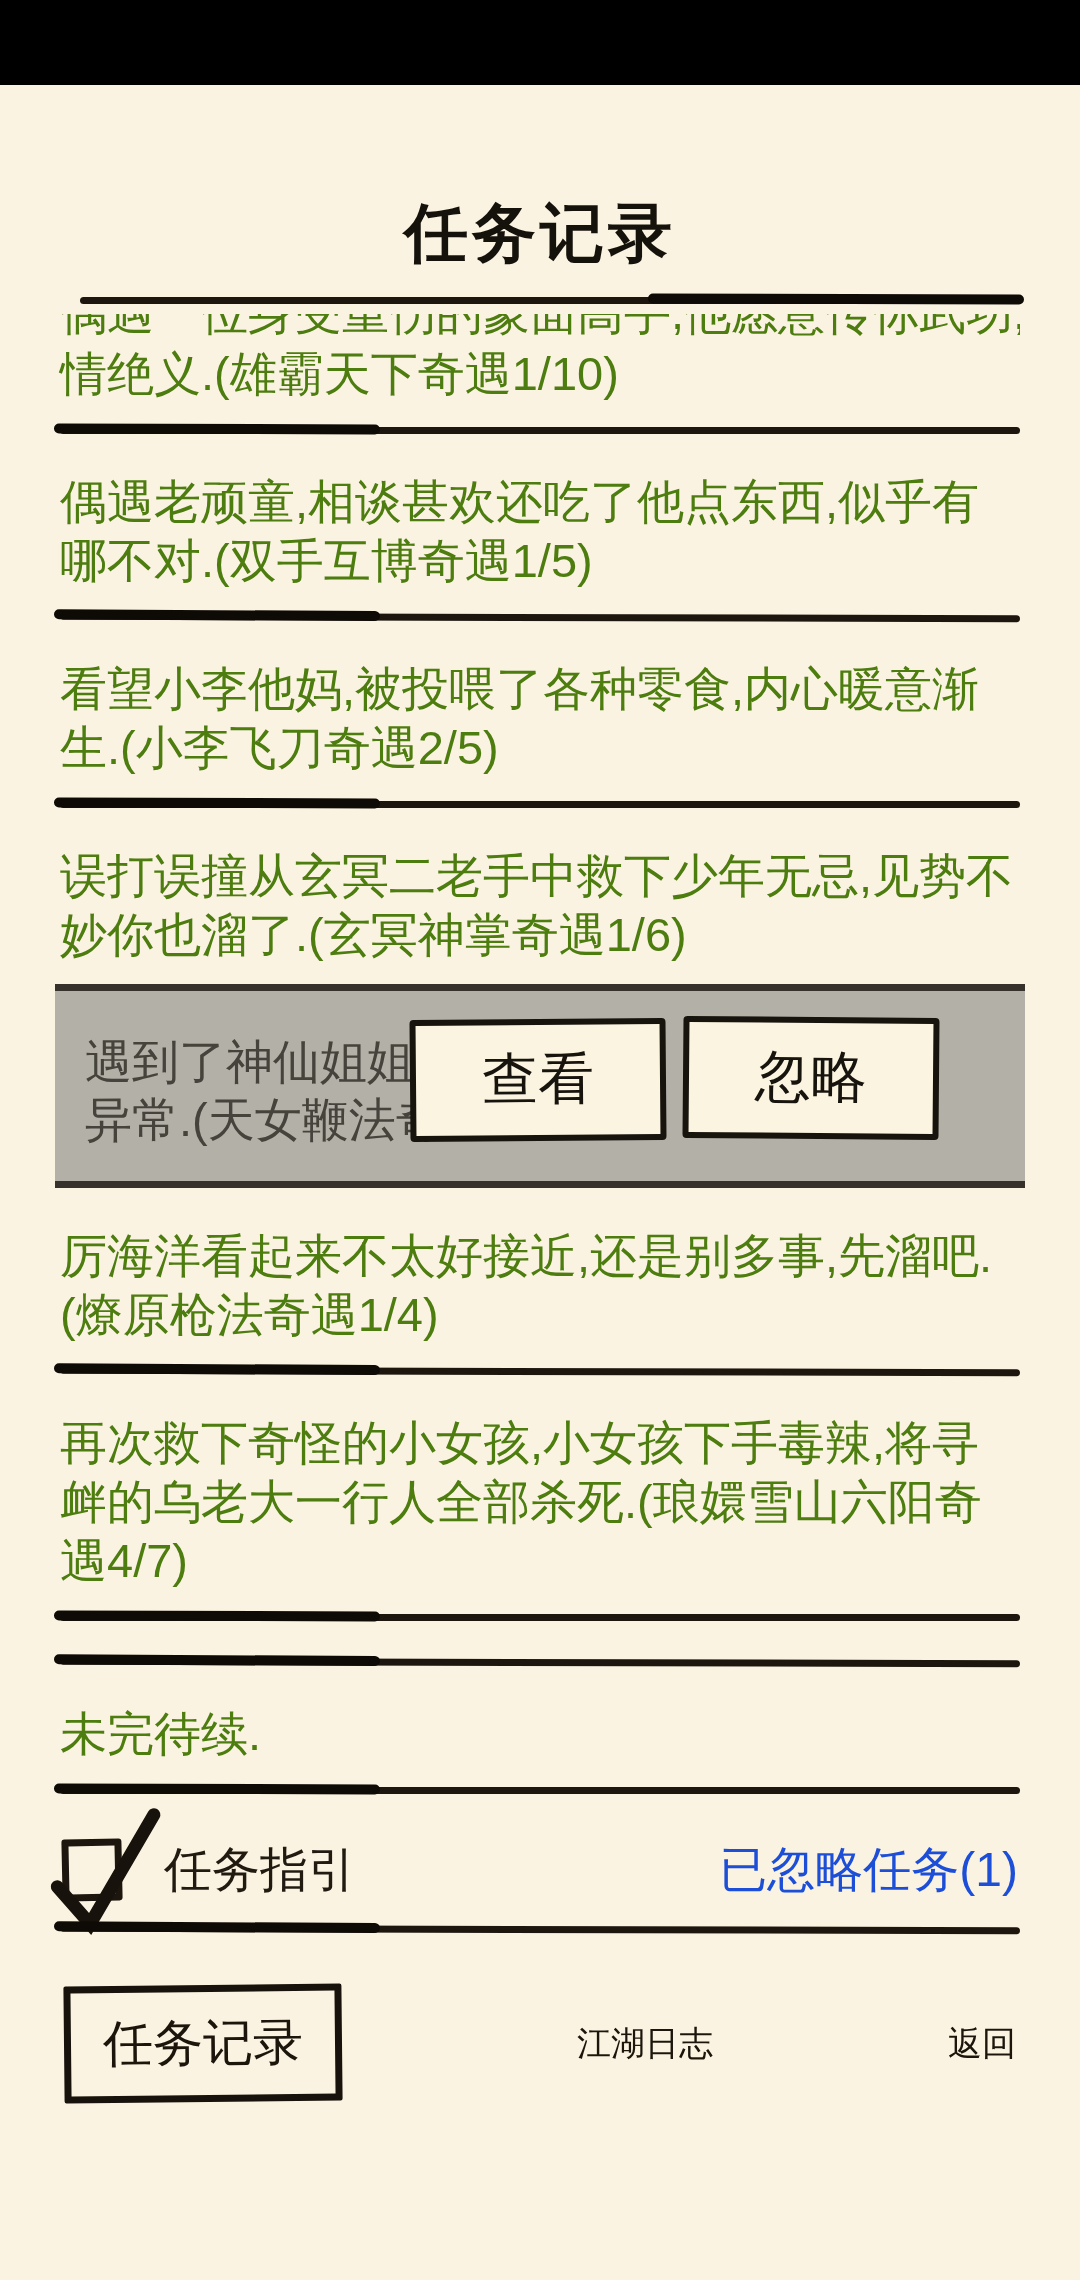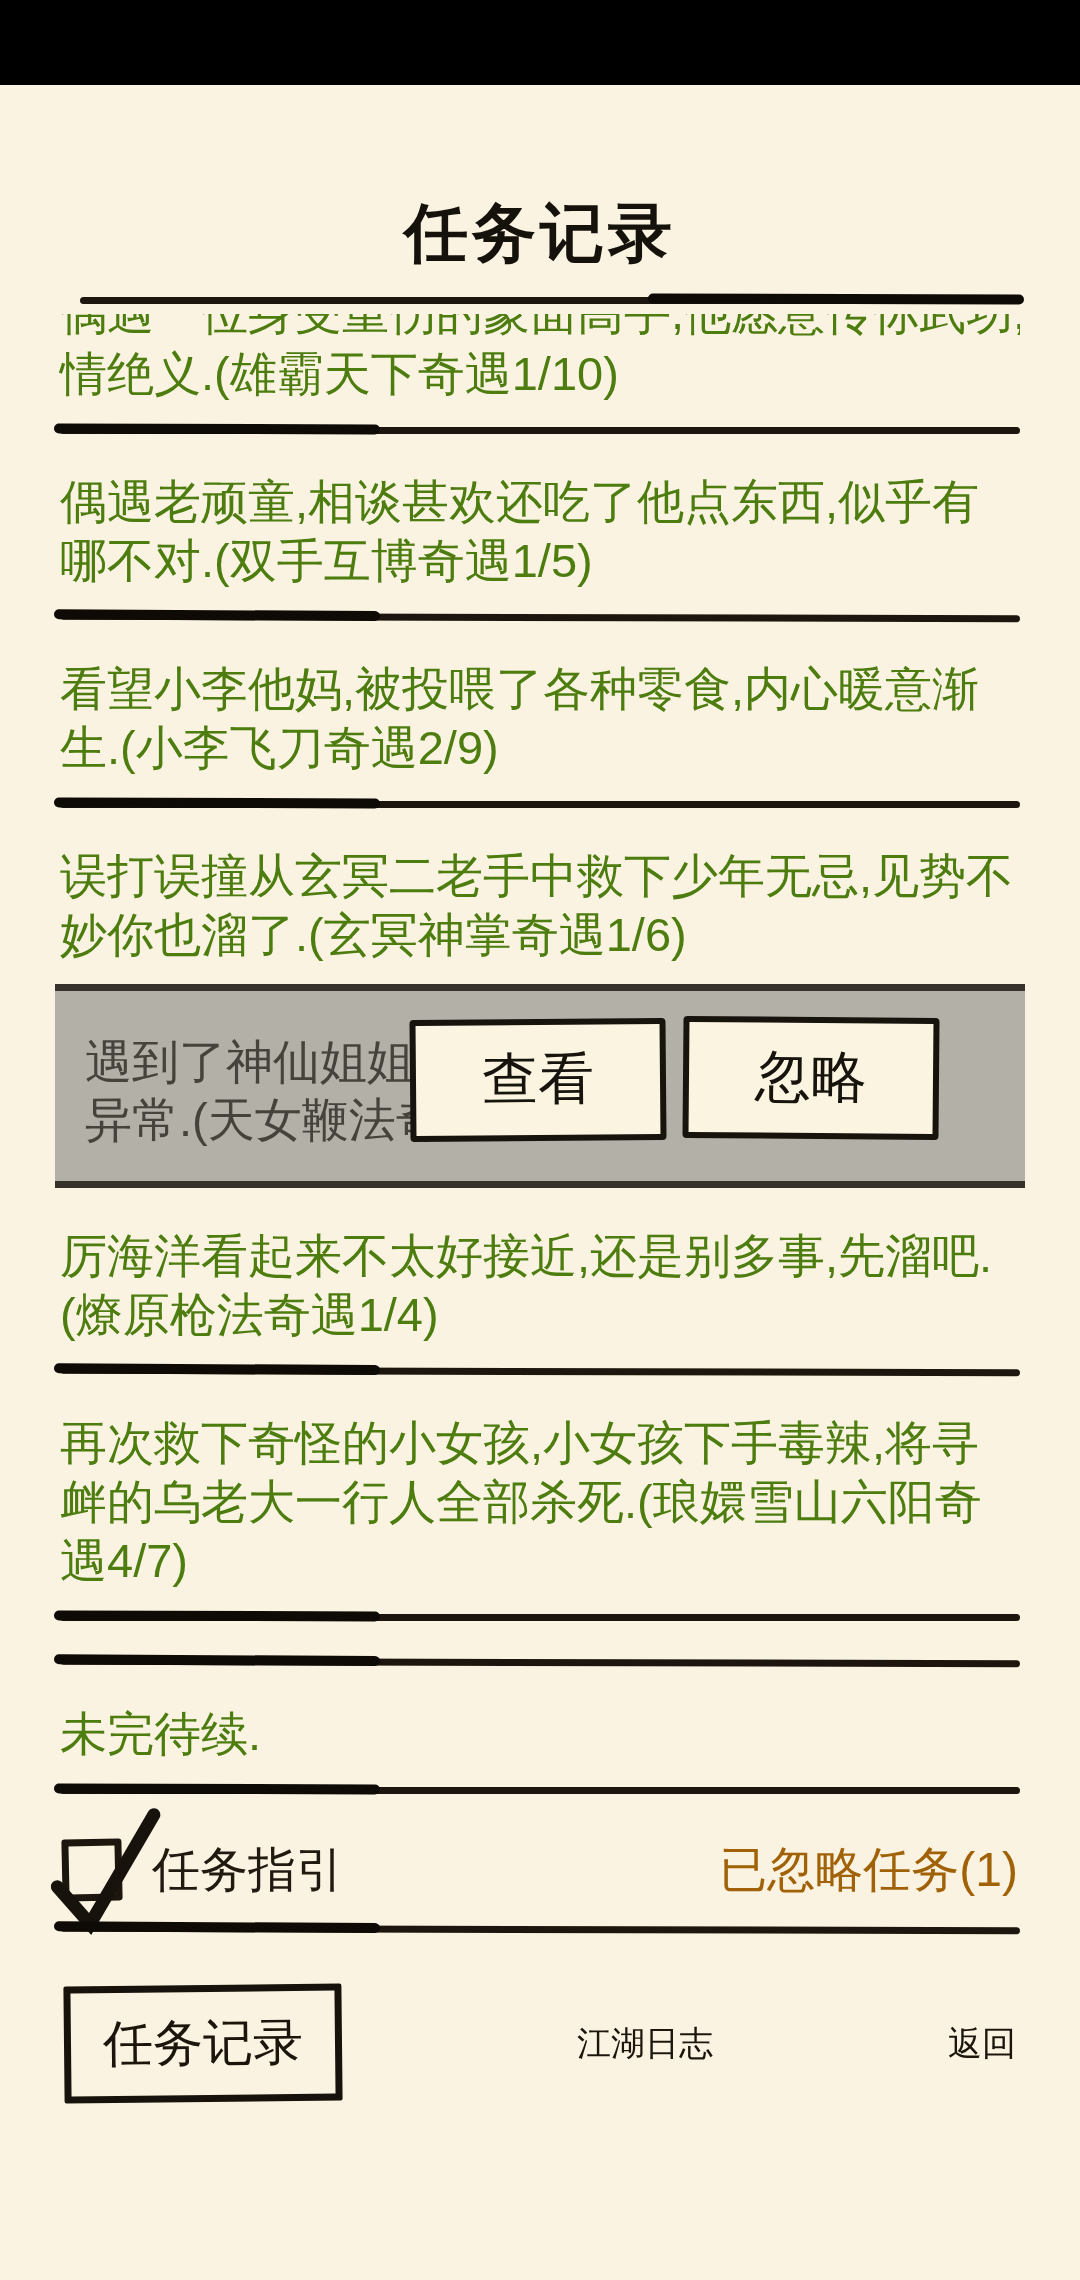--- a/index.html
+++ b/index.html
@@ -83,22 +83,22 @@
   }
   .checkbox {
     position:relative;
     width:60px; height:62px;
     border:7px solid #1d160e;
     border-radius:3px;
     transform:rotate(-1.2deg);
     background:transparent;
   }
   .checkbox svg { position:absolute; left:-26px; top:-48px; overflow:visible; }
-  .guide-label { margin-left:30px; font-size:48px; color:#201a11; }
-  .ignored-tasks { margin-left:auto; font-size:48px; color:#a16207; cursor:pointer; }
+  .guide-label { margin-left:42px; font-size:48px; color:#201a11; }
+  .ignored-tasks { margin-left:auto; font-size:48px; color:#1d4ed8; cursor:pointer; }
 
   .tabbar {
     display:flex; align-items:center; justify-content:space-between;
     margin:52px 64px 0;
   }
   .tab { font-size:34px; color:#1b150c; cursor:pointer; }
   .tab-active {
     border:7px solid #17120b;
     border-radius:2px;
     padding:18px 32px;
@@ -123,21 +123,21 @@
           <span>偶遇一位身受重伤的蒙面高手,他愿意传你武功,但要绝</span>
         </div>
         <div>情绝义.(雄霸天下奇遇1/10)</div>
       </div>
       <div class="divider"></div>
       <div class="quest-row">
         <div>偶遇老顽童,相谈甚欢还吃了他点东西,似乎有哪不对.(双手互博奇遇1/5)</div>
       </div>
       <div class="divider alt"></div>
       <div class="quest-row">
-        <div>看望小李他妈,被投喂了各种零食,内心暖意渐生.(小李飞刀奇遇2/9)</div>
+        <div>看望小李他妈,被投喂了各种零食,内心暖意渐生.(小李飞刀奇遇2/5)</div>
       </div>
       <div class="divider"></div>
       <div class="quest-row">
         <div>误打误撞从玄冥二老手中救下少年无忌,见势不妙你也溜了.(玄冥神掌奇遇1/6)</div>
       </div>
       <div class="hl-block">
         <div class="hl-text">
           <div>遇到了神仙姐姐的玉</div>
           <div>异常.(天女鞭法奇遇</div>
         </div>

